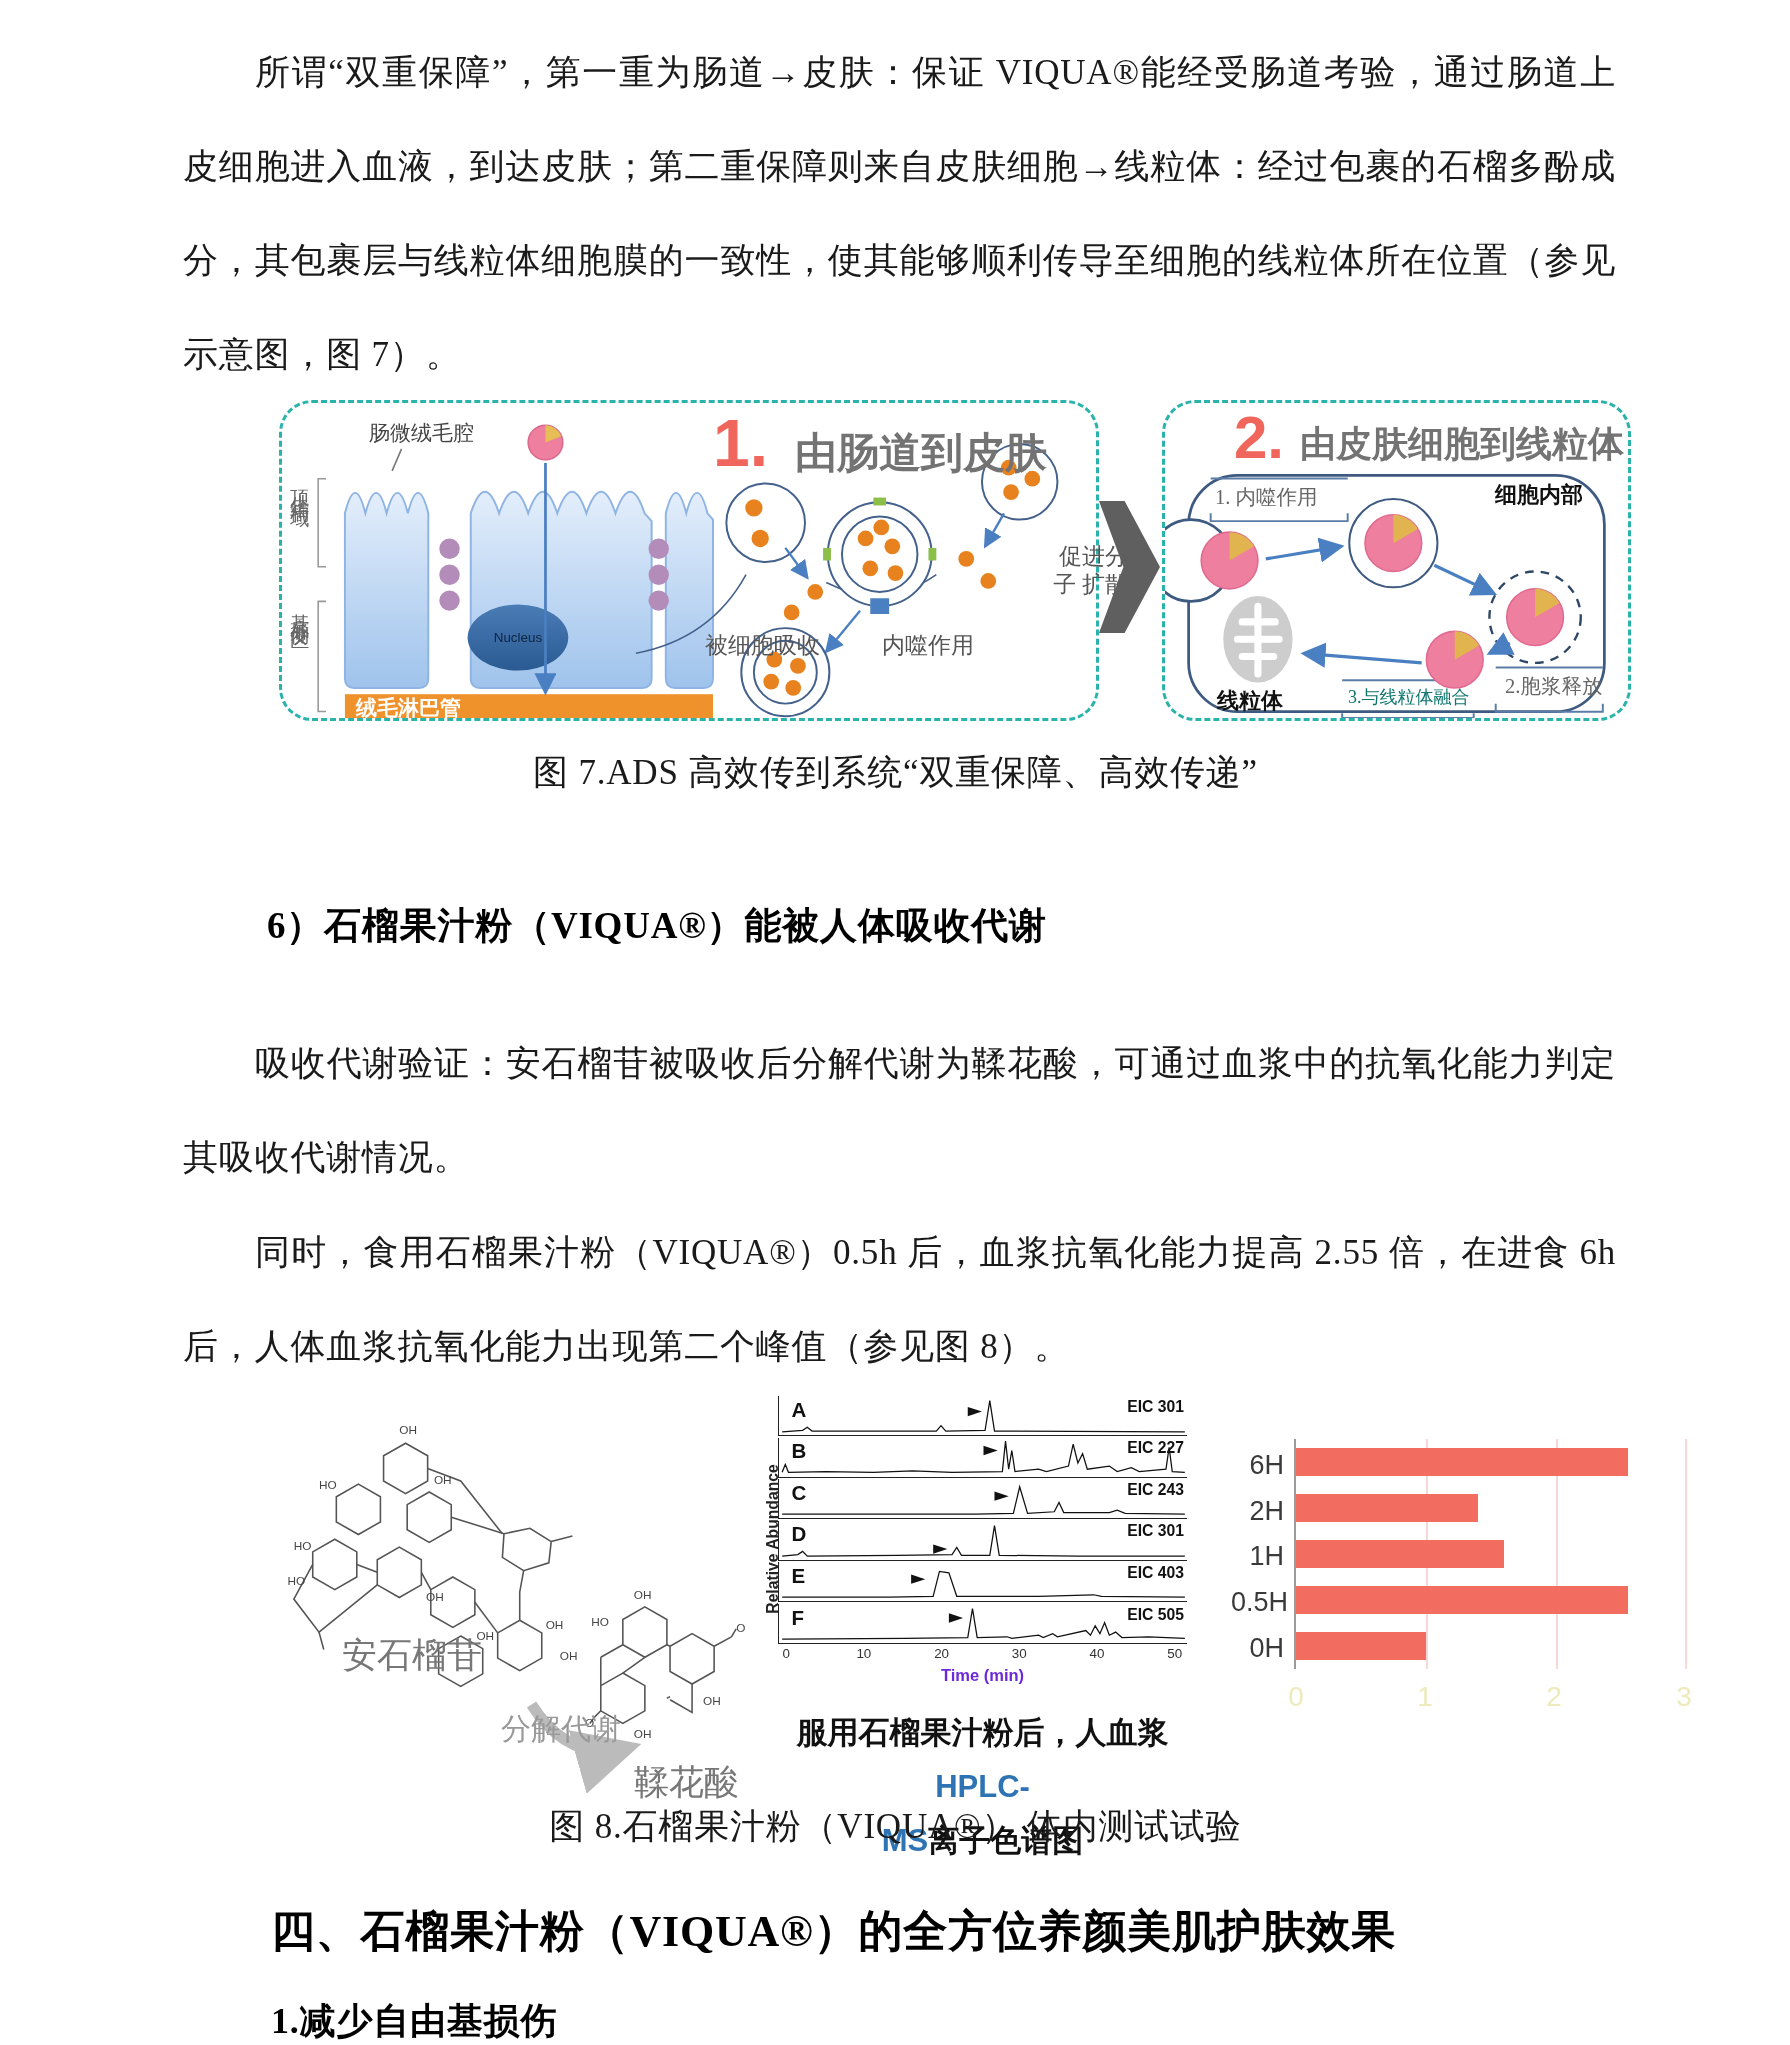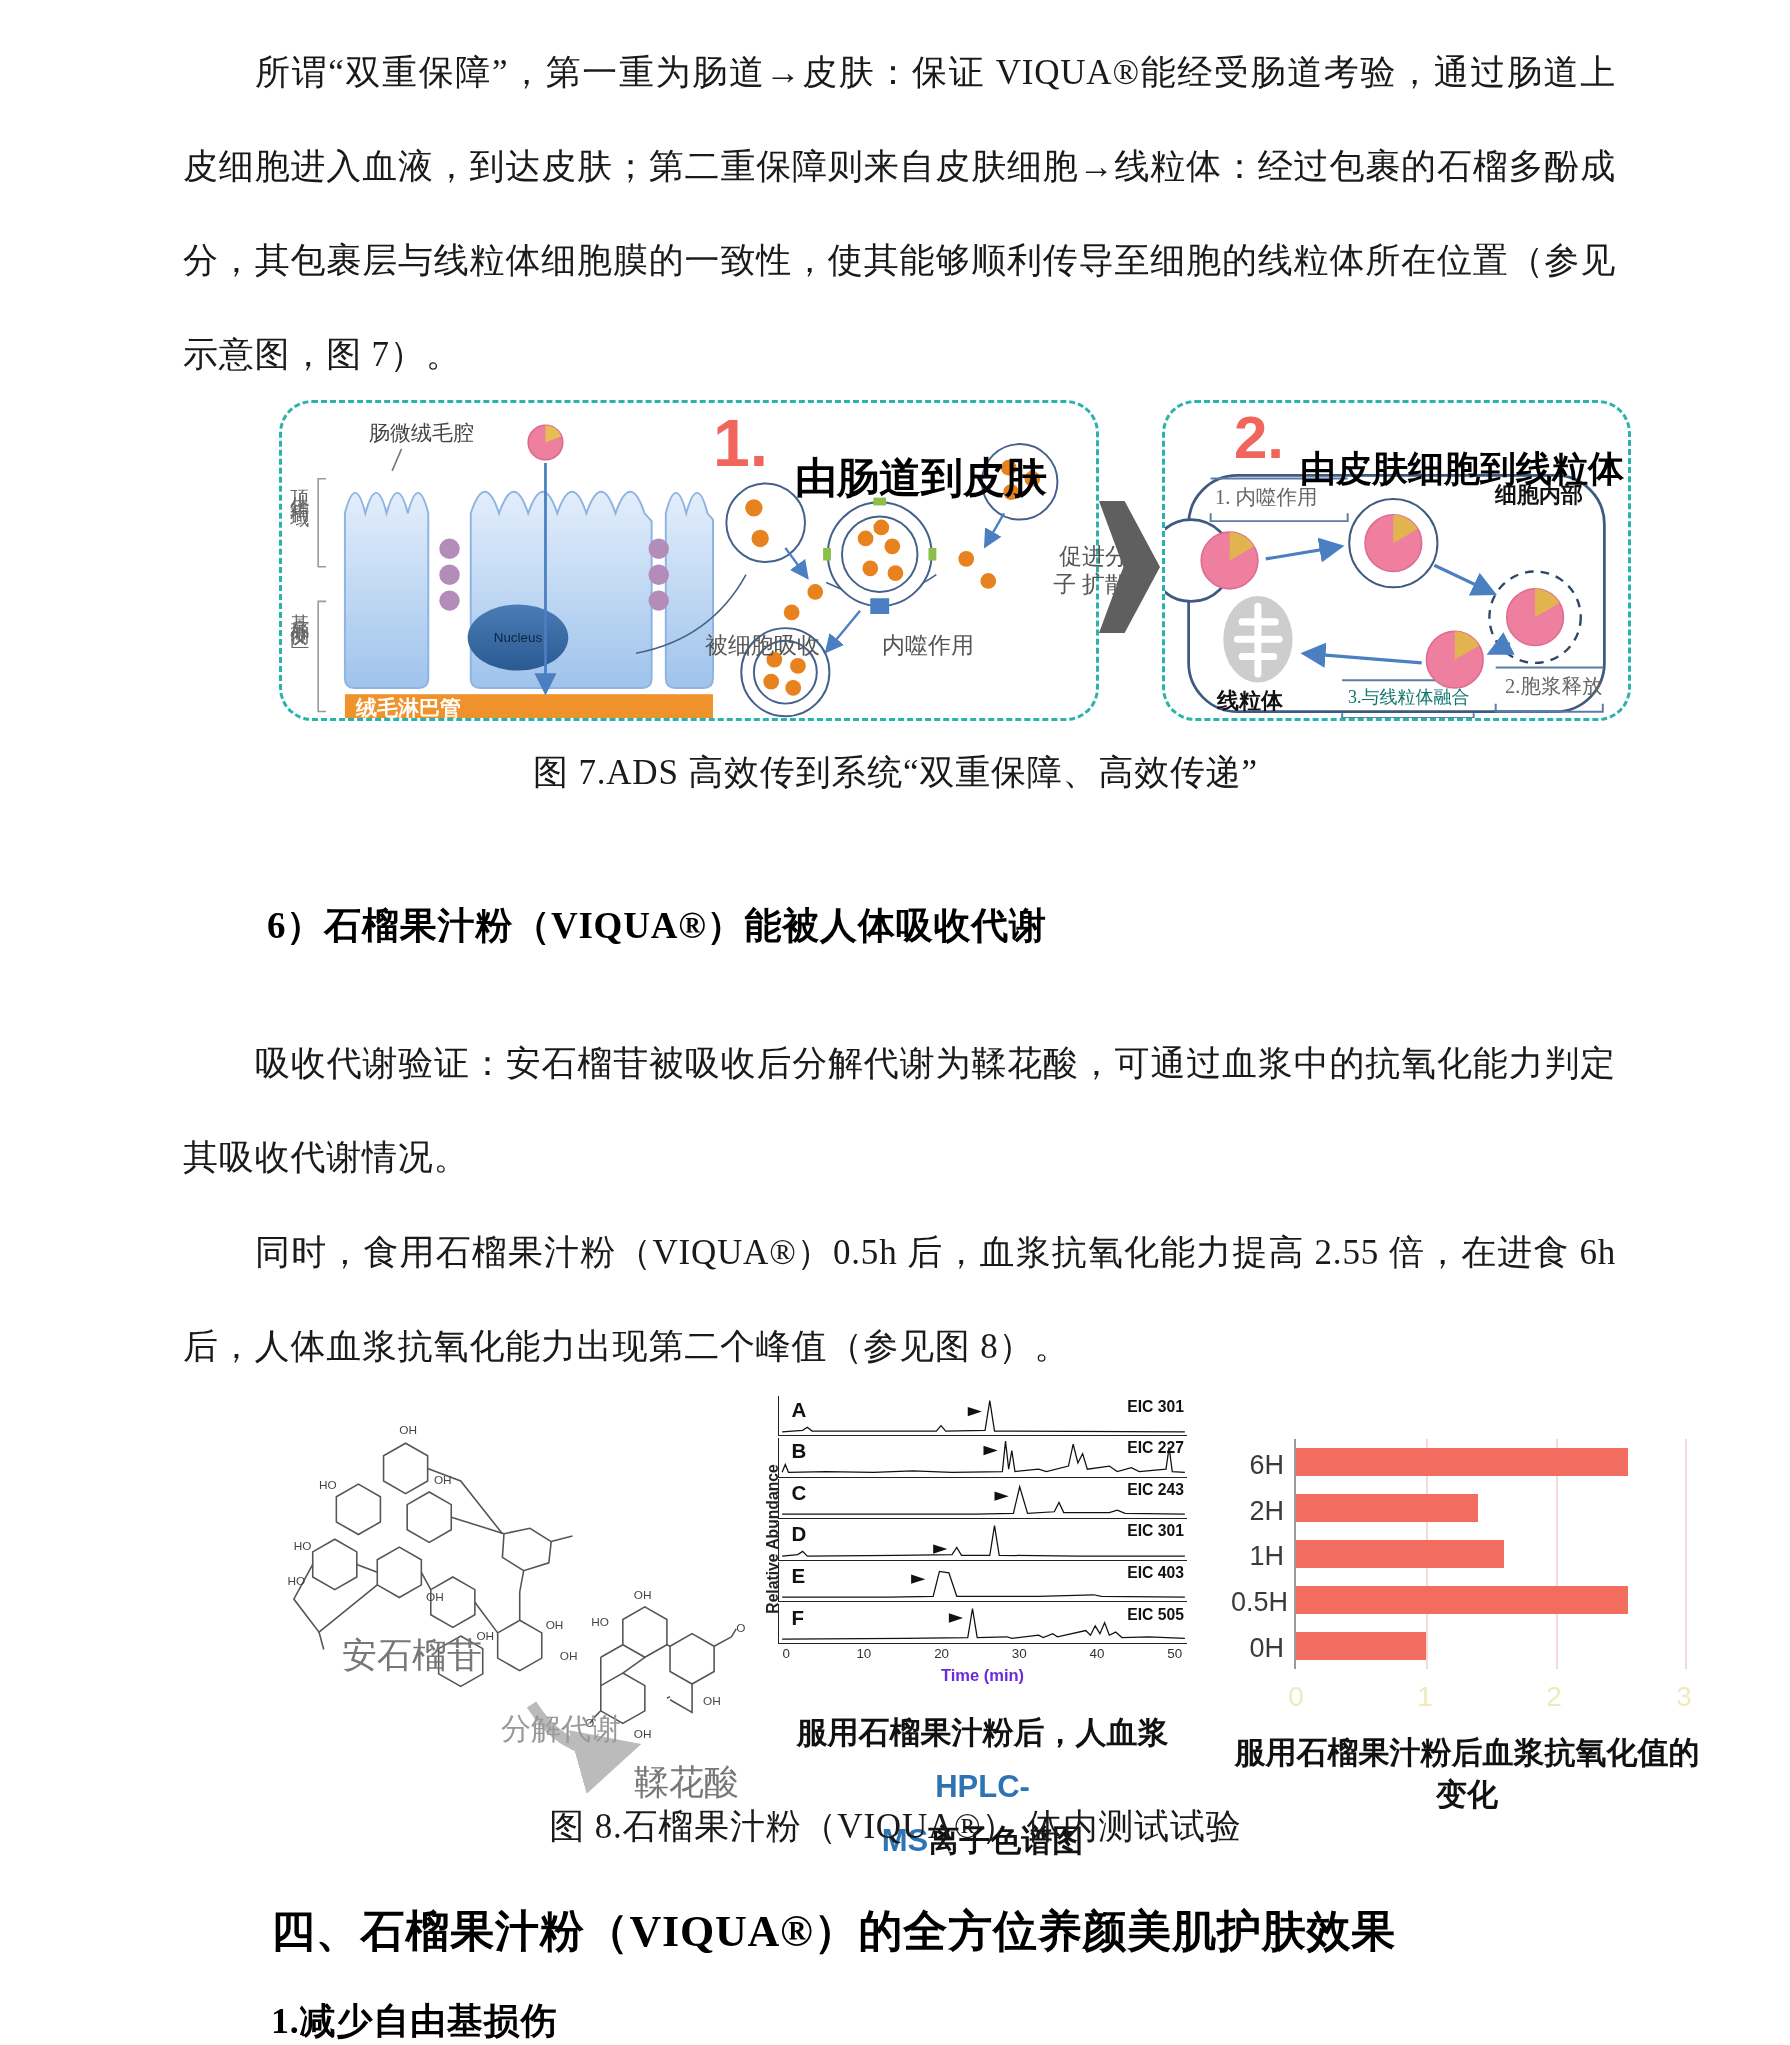--- a/index.html
+++ b/index.html
@@ -14,21 +14,21 @@
   
   #fig7{position:absolute;left:279px;top:400px;width:1347px;height:323px;}
   .panel{position:absolute;border:3.1px dashed #2ab3ab;border-radius:33px;background:#fff;}
   #fig7-p1{left:0;top:0;width:814px;height:315px;}
   #fig7-p2{left:883px;top:0;width:463px;height:315px;}
   #fig7-arrow{position:absolute;left:820px;top:101px;width:61px;height:132px;background:#5f5f5f;
       clip-path:polygon(0 0,42% 0,100% 50%,42% 100%,0 100%,40% 50%);}
   .panel svg{position:absolute;left:0;top:0;}
   .flabel{position:absolute;font-family:Liberation Serif, serif;color:#555;text-align:right;}
   .red-num{color:#f0655c;font-weight:bold;font-family:"Liberation Sans","DejaVu Sans",sans-serif;}
-  .red-title{color:#000000;font-weight:bold;font-family:Liberation Sans, sans-serif;margin-top:25px;}
+  .red-title{color:#737373;font-weight:bold;font-family:Liberation Sans, sans-serif;}
   .vert{writing-mode:vertical-rl;text-orientation:upright;letter-spacing:4.7px;}
   
   #fig8{position:absolute;left:0;top:1396px;width:1791px;height:397px;}
   #chem{position:absolute;left:193px;top:0;width:559px;height:425px;}
   #hplc{position:absolute;left:747px;top:0;width:456px;height:397px;font-family:"Liberation Sans","DejaVu Sans",sans-serif;}
   .hrow{position:relative;height:39px;margin:0 0 1.6px 0;border-left:1.6px solid #222;border-bottom:1.6px solid #222;}
   .hrow svg{position:absolute;left:0;top:0;}
   .hletter{position:absolute;left:12.6px;top:1.6px;font-size:20.5px;font-weight:bold;color:#111;}
   .heic{position:absolute;right:3.1px;top:1.6px;font-size:15.7px;font-weight:bold;color:#111;}
   .hticks{position:relative;height:19px;margin-top:1.6px;}
@@ -372,21 +372,20 @@
             <div class="hbar" style="width: 85%; background: rgb(242, 108, 96);"></div>
           </div>
         <div class="brow">
             <div class="hbar" style="width: 33.3333%; background: rgb(242, 108, 96);"></div>
           </div>
       </div>
       <span class="btick" style="left:65px;">0</span>
       <span class="btick" style="left:194px;">1</span>
       <span class="btick" style="left:323px;">2</span>
       <span class="btick" style="left:453px;">3</span>
-      <div class="bcap">服用石榴果汁粉后血浆抗氧化值的变化</div>
     </div>
   </div>
 
   <div class="caption" style="top:1803px;">图 8.石榴果汁粉（VIQUA®） 体内测试试验</div>
 
   <div class="h-bold" style="left:271px;top:1902px;font-size:44px;">四、石榴果汁粉（VIQUA®）的全方位养颜美肌护肤效果</div>
   <div class="h-bold" style="left:271px;top:1997px;font-size:36px;">1.减少自由基损伤</div>
 
 </div>
 

